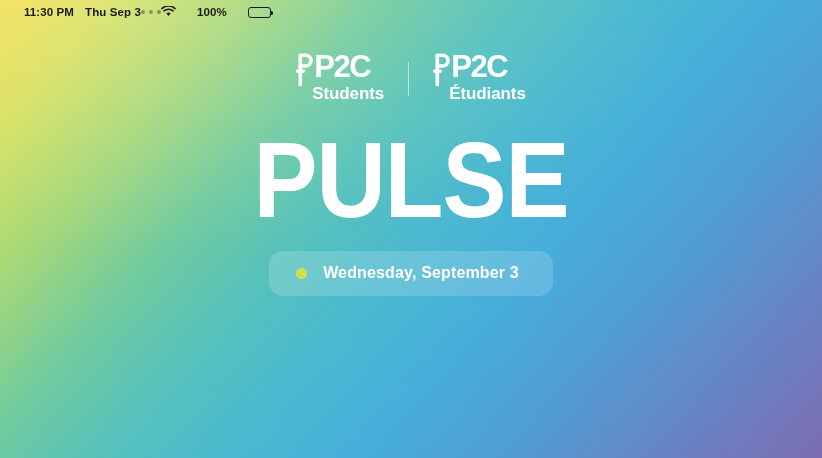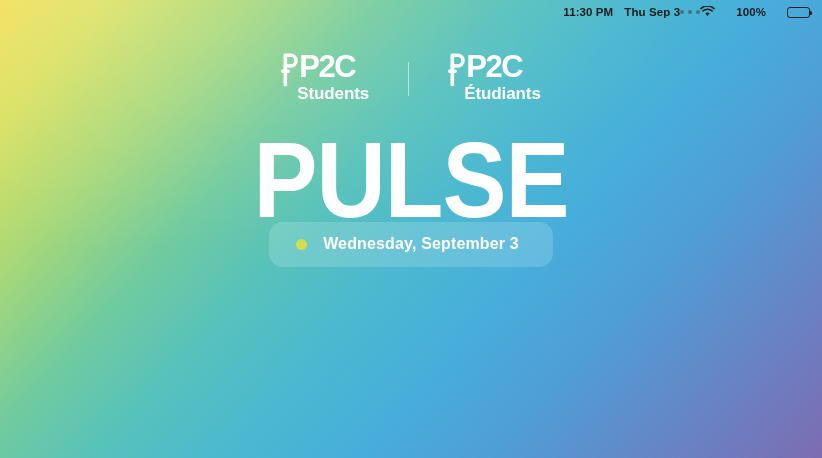--- a/index.html
+++ b/index.html
@@ -42,22 +42,22 @@
     pointer-events:none;
   }
 
   
   .status-bar {
     position: absolute;
     top: 0; left: 0; right: 0;
     height: 24px;
     display: flex;
     align-items: center;
-    justify-content: flex-end;
-    padding: 0 12px 0 13px;
+    justify-content: flex-start;
+    padding: 0 12px 0 24px;
     z-index: 5;
     color: #1a1a1a;
     font-size: 11.5px;
     font-weight: bold;
     letter-spacing: 0.1px;
   }
   .status-left { display:flex; align-items:center; gap:11px; }
   .status-right { display:flex; align-items:center; gap:21px; }
   .status-center { display:flex; align-items:center; gap:4px; opacity:0.45; }
   .dot-sm { width:4px; height:4px; border-radius:50%; background:#2b2b2b; }
@@ -92,21 +92,21 @@
     flex-direction: column;
     align-items: center;
     z-index: 2;
   }
 
   
   .logo-row {
     margin-top: 29px;
     display: flex;
     align-items: center;
-    gap: 15px;
+    gap: 0px;
   }
   .logo-divider {
     width: 1px;
     height: 34px;
     background: rgba(255,255,255,0.55);
     margin: 0 24px;
   }
   .logo {
     display: flex;
     flex-direction: column;
@@ -161,20 +161,21 @@
     margin-top: 20px;
     font-size: 21.5px;
     font-weight: normal;
     color: #ffffff;
     letter-spacing: 0.1px;
     text-align:center;
   }
 
   
   .date-badge {
+    margin-top: 29px;
     display: flex;
     align-items: center;
     gap: 16px;
     padding: 13px 34px 14px 27px;
     border-radius: 14px;
     background: rgba(255,255,255,0.17);
   }
   .date-dot {
     width: 11px;
     height: 11px;

